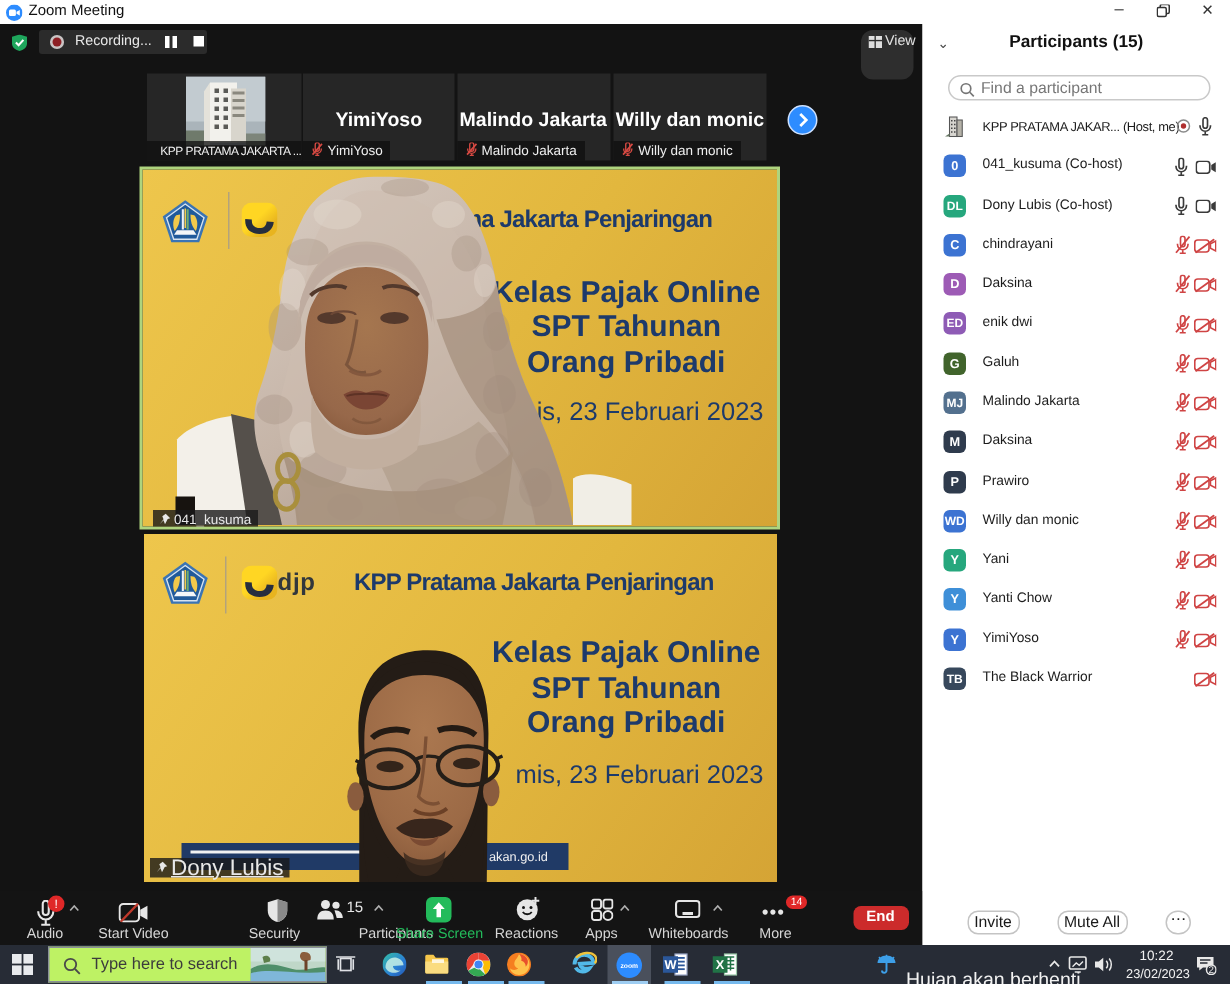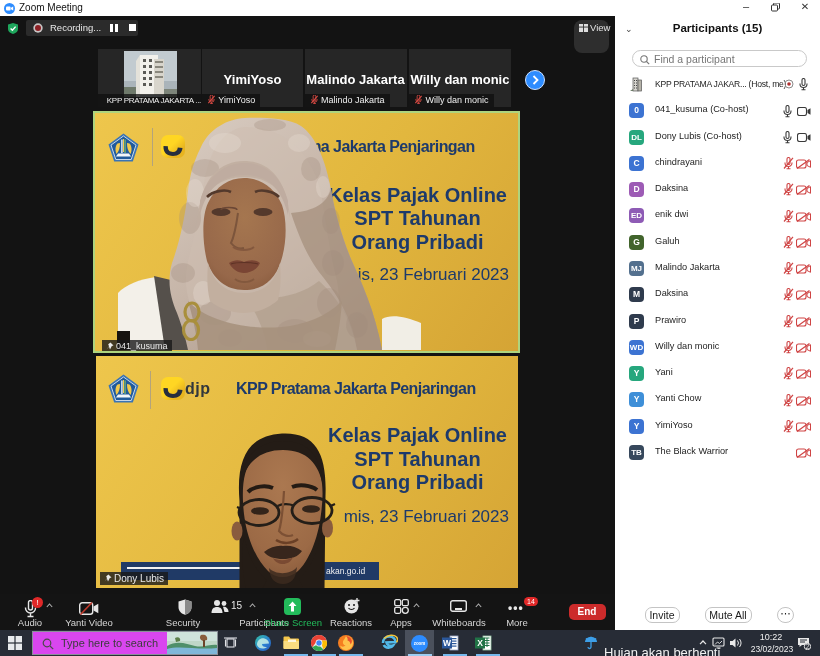--- a/index.html
+++ b/index.html
@@ -267,21 +267,21 @@
     <path d="M181.5 150 C186 147.5 193 147.5 197.5 149.5" stroke="#241e18" stroke-width="2.2" fill="none"></path>
     <path d="M145.5 153 L141 151 M233.5 150.5 L239 148" stroke="#241e18" stroke-width="2.2"></path>
     <path d="M188 135 C187 152 186 165 183 175 C187 180 193 181 197 179" stroke="#7c5034" stroke-width="2.2" fill="none"></path>
     <path d="M180 184 C186 188 196 188 202 183" stroke="#6b4026" stroke-width="2.5" fill="none"></path>
     <path d="M168 196 C174 191 182 189 187 190 C192 189 200 190 206 195 C202 201 195 203 187 203 C179 203 172 201 168 196 Z" fill="#38261c"></path>
     <path d="M177 202 C182 205 192 205 197 201 C195 206 191 208 187 208 C183 208 179 206 177 202 Z" fill="#7a4a32"></path>
     <path d="M173 212 C179 219 195 219 201 211 C200 223 195 228 187 228 C179 228 174 223 173 212 Z" fill="#3c2a1e" opacity="0.85"></path>
     <path d="M148 180 C152 200 160 216 171 224 L166 233 L150 233 C146 214 145 196 148 180 Z" fill="#241c16" opacity="0.85"></path>
     <path d="M225 178 C221 198 214 214 203 223 L208 233 L224 233 C227 214 228 194 225 178 Z" fill="#241c16" opacity="0.85"></path>
   </svg>
-  <div class="abs" style="left:4px;top:216px;height:13px;background:rgba(25,25,25,0.8);color:#e8e8e8;font-size:10px;line-height:13px;padding:0 4px 0 14px;">Dony Lubis
+  <div class="abs" style="left:4px;top:216px;height:13px;background:rgba(25,25,25,0.8);color:#e8e8e8;font-size:15px;line-height:13px;padding:0 4px 0 14px;text-decoration:underline;">Dony Lubis
     <svg class="abs" style="left:4px;top:2.5px" width="8" height="8" viewBox="0 0 8 8">
         <path d="M4.5 0.5 L7.5 3.5 L5.8 4 L4 7.5 L3 4.8 L0.5 7.5 L3 4.2 L2.2 2.2 Z" fill="#e8e8e8"></path>
       </svg>
   </div>
 </div>
 
 <div class="abs" id="toolbar" style="left:0;top:594px;width:615px;height:36px;background:#141414;">
   <svg class="abs" style="left:24px;top:6px" width="13" height="18" viewBox="0 0 13 18">
       <path d="M4.5 2.5 a2 2 0 0 1 4 0 V8 a2 2 0 0 1-4 0 Z" fill="none" stroke="#e6e6e6" stroke-width="1.4"></path>
       <path d="M1.5 7.5 V8 a5 5 0 0 0 10 0 V7.5 M6.5 13 V16 M3.5 16.5 H9.5" stroke="#e6e6e6" stroke-width="1.4" fill="none"></path>
@@ -289,21 +289,21 @@
   <div class="abs" style="left:32px;top:3px;width:11px;height:11px;border-radius:50%;background:#e02828;color:#fff;font-size:8px;text-align:center;line-height:11px;">!</div>
   <svg class="abs" style="left:46px;top:9px" width="7" height="5" viewBox="0 0 7 5">
       <path d="M0.8 4 L3.5 1 L6.2 4" stroke="#b0b0b0" stroke-width="1.1" fill="none"></path>
     </svg>
   <div class="abs tlabel" style="left:10px;width:40px;">Audio</div>
   <svg class="abs" style="left:79px;top:8px" width="20" height="13" viewBox="0 0 20 13">
       <rect x="0.7" y="0.7" width="13" height="11.6" rx="2.5" fill="none" stroke="#e6e6e6" stroke-width="1.4"></rect>
       <path d="M14.5 4.5 L19.3 1.8 V11.2 L14.5 8.5 Z" fill="#e6e6e6"></path>
       <path d="M1.5 12.5 L13 0.5" stroke="#c0392b" stroke-width="1.6"></path>
     </svg>
-  <div class="abs tlabel" style="left:59px;width:60px;">Yanti Video</div>
+  <div class="abs tlabel" style="left:59px;width:60px;">Start Video</div>
   <svg class="abs" style="left:178px;top:5px" width="14" height="16" viewBox="0 0 14 16">
       <path d="M7 0.5 L13.5 2.5 V8 C13.5 12 10.7 14.8 7 15.7 C3.3 14.8 0.5 12 0.5 8 V2.5 Z" fill="#e6e6e6"></path>
       <path d="M7 0.5 L13.5 2.5 V8 C13.5 12 10.7 14.8 7 15.7 Z" fill="#8a8a8a"></path>
     </svg>
   <div class="abs tlabel" style="left:153px;width:60px;">Security</div>
   <svg class="abs" style="left:211px;top:5px" width="18" height="15" viewBox="0 0 18 15">
       <circle cx="6" cy="4" r="3" fill="#e6e6e6"></circle>
       <path d="M0.5 14 C0.5 10 2.5 8 6 8 C9.5 8 11.5 10 11.5 14 Z" fill="#e6e6e6"></path>
       <circle cx="13" cy="4.5" r="2.4" fill="#e6e6e6"></circle>
       <path d="M12 7.8 C15 7.5 17.5 9.5 17.5 13 L13.5 13" fill="#e6e6e6"></path>
@@ -548,21 +548,21 @@
   <div class="abs btn" style="left:89.5px;top:591px;width:45px;height:14px;line-height:14px;">Mute All</div>
   <div class="abs btn" style="left:162px;top:591px;width:15px;height:14px;line-height:11px;border-radius:8px;">⋯</div>
 </div>
 <div class="abs" id="taskbar" style="left:0;top:630px;width:820px;height:26px;background:#272c36;">
   <svg class="abs" style="left:8px;top:6px" width="14" height="14" viewBox="0 0 14 14">
       <rect x="0" y="0" width="6.4" height="6.4" fill="#e8eaed"></rect>
       <rect x="7.6" y="0" width="6.4" height="6.4" fill="#e8eaed"></rect>
       <rect x="0" y="7.6" width="6.4" height="6.4" fill="#e8eaed"></rect>
       <rect x="7.6" y="7.6" width="6.4" height="6.4" fill="#e8eaed"></rect>
     </svg>
-  <div class="abs" style="left:32px;top:0.5px;width:186px;height:24px;background:#d946ef;border:1px solid #8a8f98;box-sizing:border-box;">
+  <div class="abs" style="left:32px;top:0.5px;width:186px;height:24px;background:#bef264;border:1px solid #8a8f98;box-sizing:border-box;">
     <svg class="abs" style="left:9px;top:6px" width="12" height="12" viewBox="0 0 12 12">
         <circle cx="5" cy="5" r="3.8" fill="none" stroke="#4a4a4a" stroke-width="1.2"></circle>
         <path d="M8 8 L11.2 11.2" stroke="#4a4a4a" stroke-width="1.2"></path>
       </svg>
     <div class="abs" style="left:28px;top:5px;font-size:11px;color:#3c3c3c;">Type here to search</div>
     <svg class="abs" style="left:134px;top:0px" width="50" height="22" viewBox="0 0 50 22">
         <rect width="50" height="22" fill="#bfd7c8"></rect>
         <rect x="0" y="0" width="50" height="9" fill="#cfe3dc"></rect>
         <path d="M0 14 C10 8 20 12 28 14 C36 16 44 12 50 13 V22 H0 Z" fill="#4f8f6a"></path>
         <path d="M0 17 C12 13 30 18 50 16 V22 H0 Z" fill="#7fb7d9"></path>

